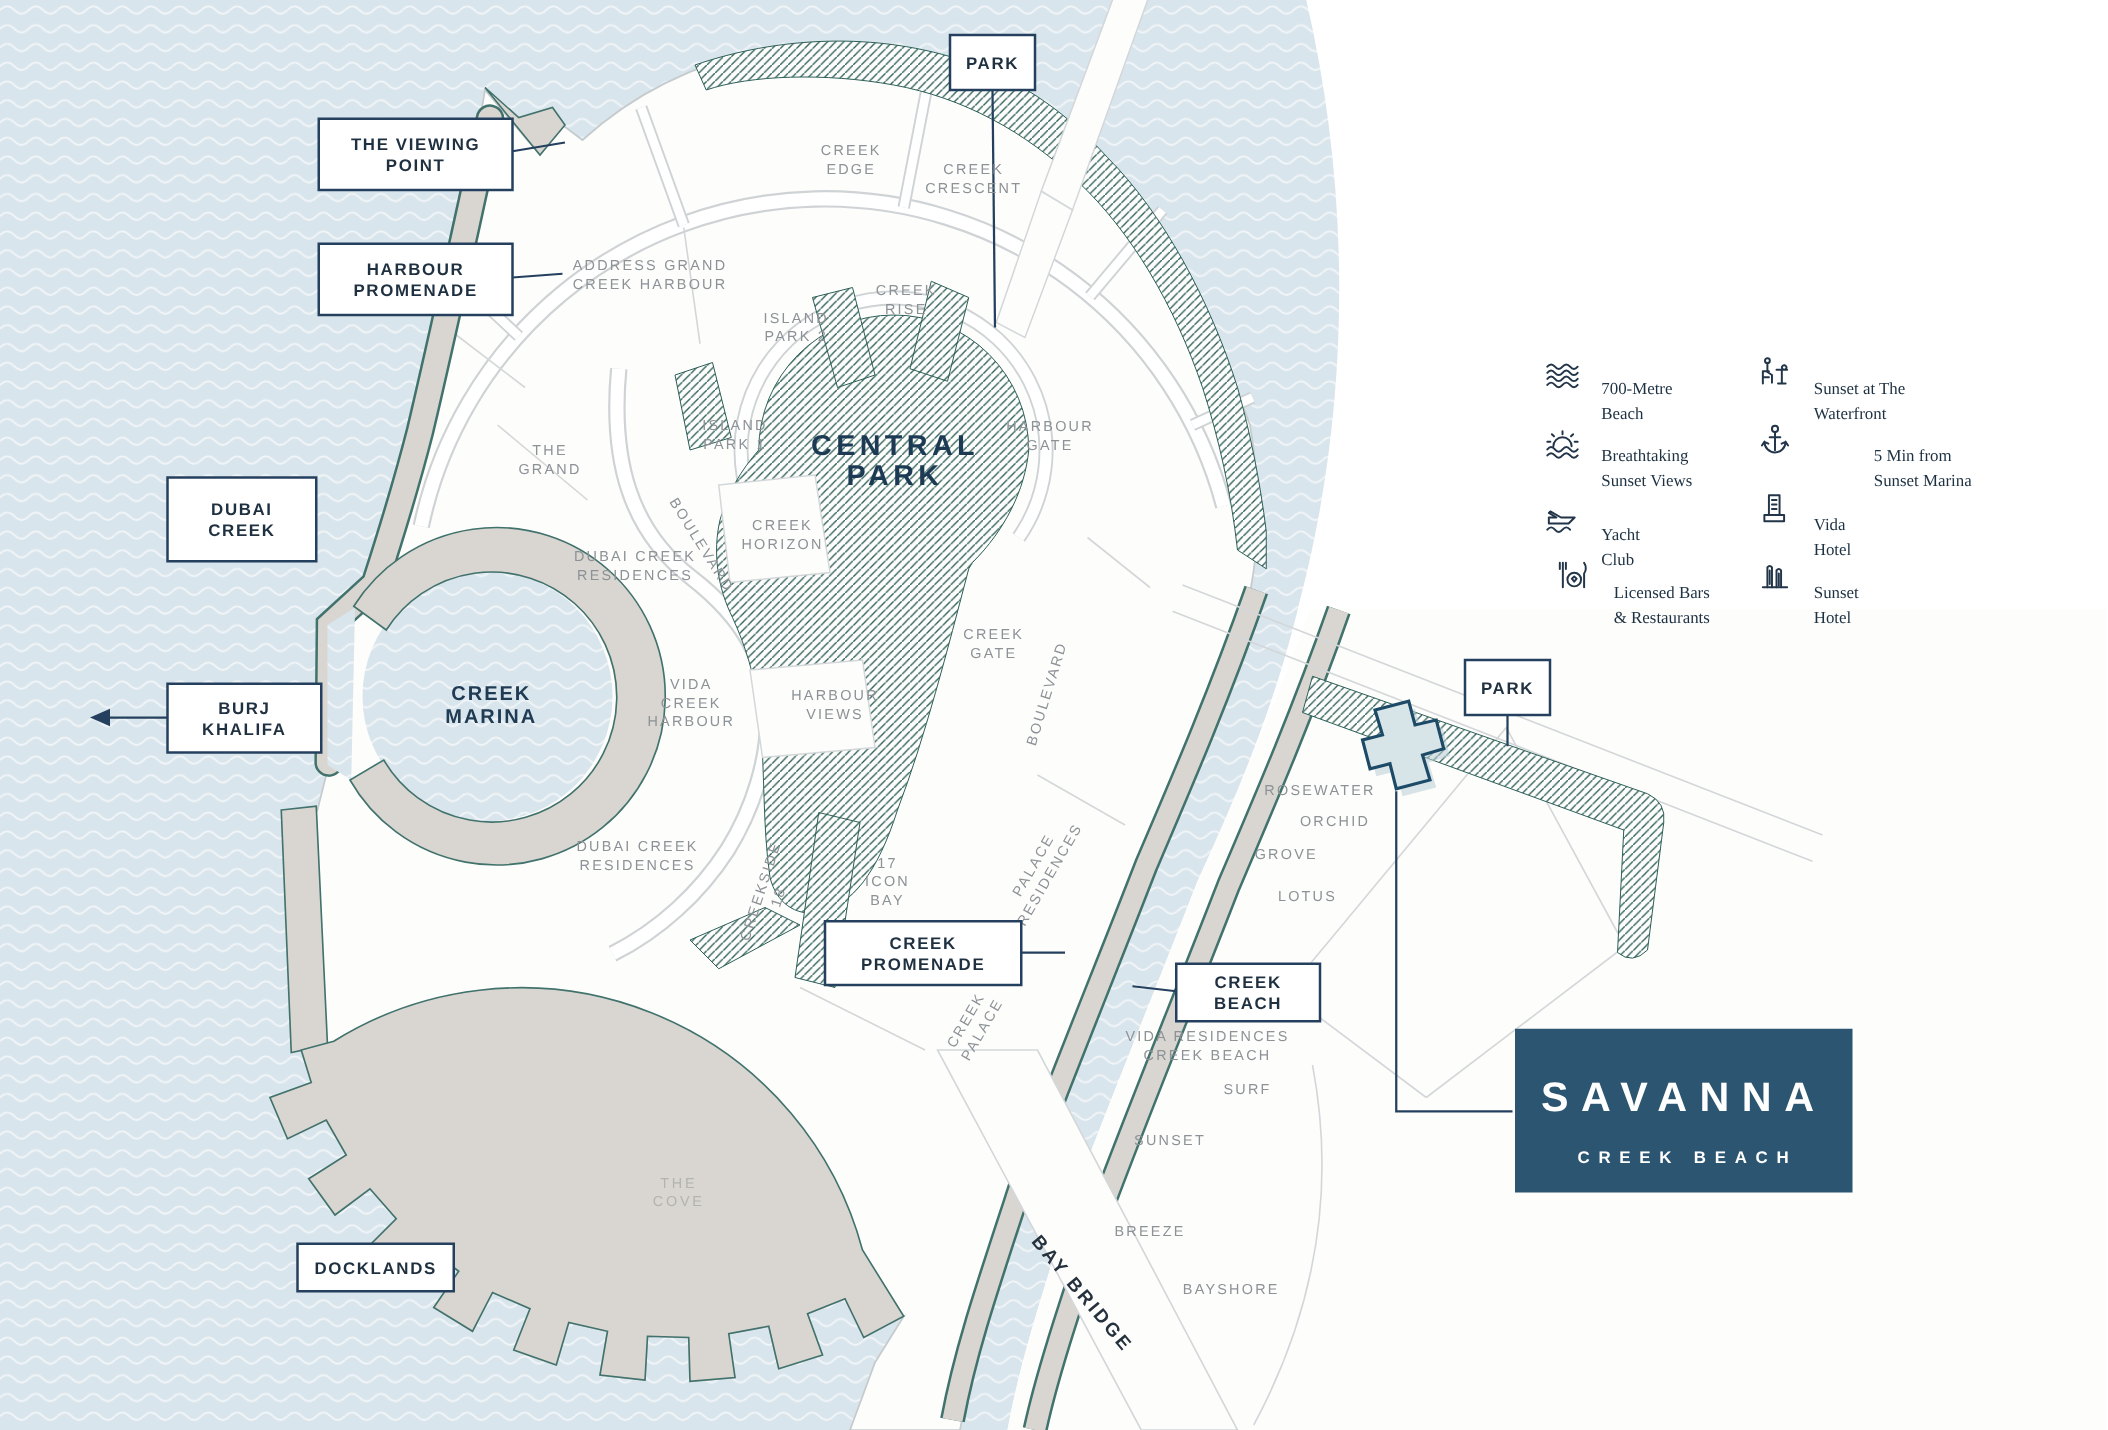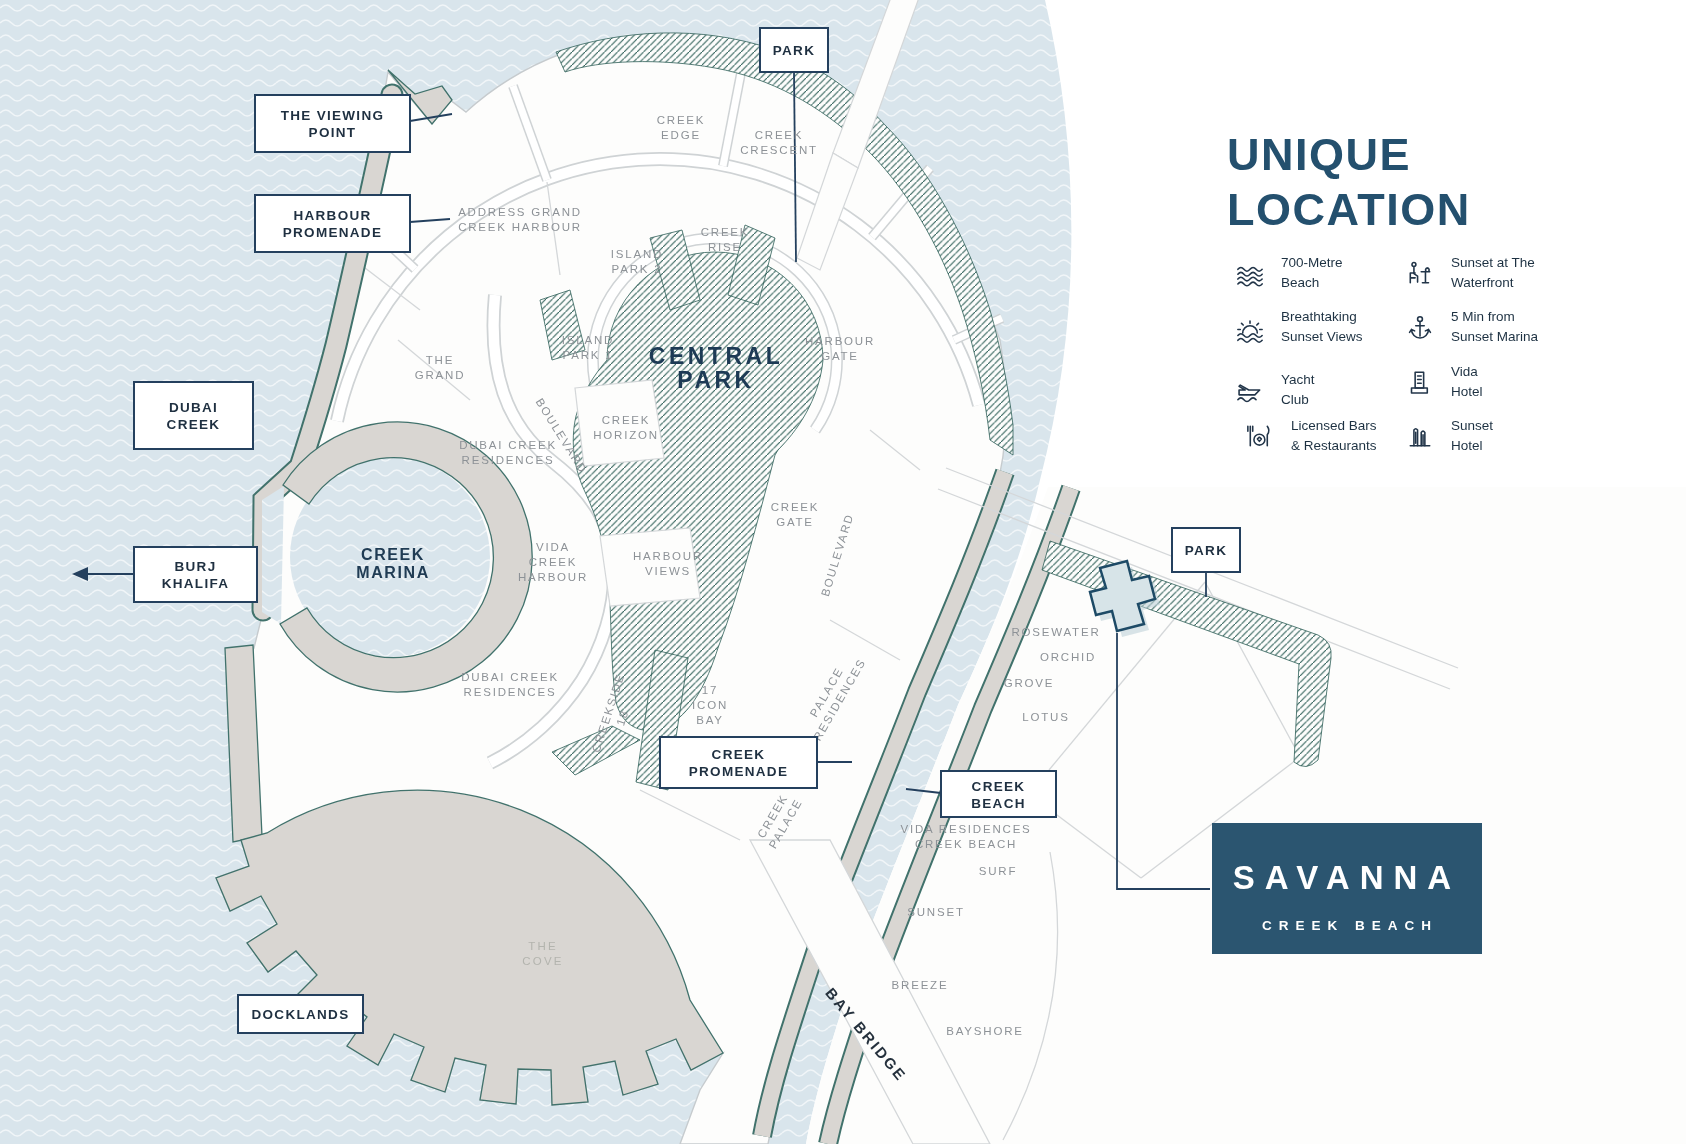--- a/index.html
+++ b/index.html
@@ -30,22 +30,22 @@
   .whiteplot{fill:#fdfdfc;stroke:var(--thin);stroke-width:1.2;}
   .savanna-title{font-size:33px;font-weight:700;letter-spacing:10px;fill:#fff;text-anchor:middle;}
   .savanna-sub{font-size:13.5px;font-weight:600;letter-spacing:7px;fill:#fff;text-anchor:middle;}
   
   #legend-title{position:absolute;left:1227px;top:128px;color:var(--title);
     font-size:45px;font-weight:700;letter-spacing:1.5px;line-height:1.22;}
   .legend-item{position:absolute;display:flex;align-items:center;}
   .legend-icon{width:34px;height:34px;flex:0 0 34px;color:#223549;}
   .legend-icon svg{width:34px;height:34px;stroke:#223549;fill:none;stroke-width:1.3;
     stroke-linecap:round;stroke-linejoin:round;}
-  .legend-text{margin-left:14px;font-family:Liberation Sans, sans-serif;font-size:13.5px;
-    color:var(--legend-text);line-height:1.5;}
+  .legend-text{margin-left:14px;font-family:Liberation Serif, serif;font-size:13.5px;
+    color:var(--legend-text);line-height:1.5;margin-top:48px;}
 </style>
 </head>
 <body>
 
 <div id="stage">
   <svg id="map" width="1686" height="1144" viewBox="0 0 1686 1144">
     <defs>
       <pattern id="waves" width="46" height="15" patternUnits="userSpaceOnUse">
         <rect width="46" height="15" fill="#d9e5ec"></rect>
         <path d="M0,8 Q5.75,2 11.5,8 T23,8 T34.5,8 T46,8" stroke="#ffffff" stroke-opacity="0.62" stroke-width="1.5" fill="none"></path>
@@ -354,24 +354,20 @@
         </g>
       </g>
 
     <g>
       <rect x="1212" y="823" width="270" height="131" fill="#2b5570"></rect>
       <text class="savanna-title" x="1347" y="889">SAVANNA</text>
       <text class="savanna-sub" x="1350" y="930">CREEK BEACH</text>
     </g>
   </svg>
 
-  <div id="legend-title">
-    <div>UNIQUE</div>
-    <div>LOCATION</div>
-  </div>
   <div id="legend-items">
       <div class="legend-item" style="left: 1233px; top: 253px;">
         <span class="legend-icon">
           <svg viewBox="0 0 28 24">
             <path d="M4,9 q2.5,-3 5,0 t5,0 t5,0 t5,0"></path>
             <path d="M4,13 q2.5,-3 5,0 t5,0 t5,0 t5,0"></path>
             <path d="M4,17 q2.5,-3 5,0 t5,0 t5,0 t5,0"></path>
             <path d="M4,21 q2.5,-3 5,0 t5,0 t5,0 t5,0"></path>
           </svg>
         </span>
@@ -427,21 +423,21 @@
             <path d="M9,7.5 v5 l3,2 v5"></path>
             <path d="M6,12 h4 M6,12 v8 M6,16 h4"></path>
             <path d="M15,11 h7 M18.5,11 v9 M16,20 h5 M20,8 a1.5,1.5 0 1 0 0.1,0"></path>
           </svg>
         </span>
         <span class="legend-text">
           <div>Sunset at The</div>
           <div>Waterfront</div>
         </span>
       </div>
-      <div class="legend-item" style="left: 1403px; top: 307px;">
+      <div class="legend-item" style="left: 1403px; top: 307px; gap: 48px;">
         <span class="legend-icon">
           <svg viewBox="0 0 28 24">
             <circle cx="14" cy="5.5" r="2"></circle>
             <path d="M14,7.5 v12"></path>
             <path d="M10.5,11 h7"></path>
             <path d="M7,14 a7,7 0 0 0 14,0 M7,14 l-1.6,2.4 M7,14 l2.6,1.2 M21,14 l1.6,2.4 M21,14 l-2.6,1.2"></path>
           </svg>
         </span>
         <span class="legend-text">
           <div>5 Min from</div>

